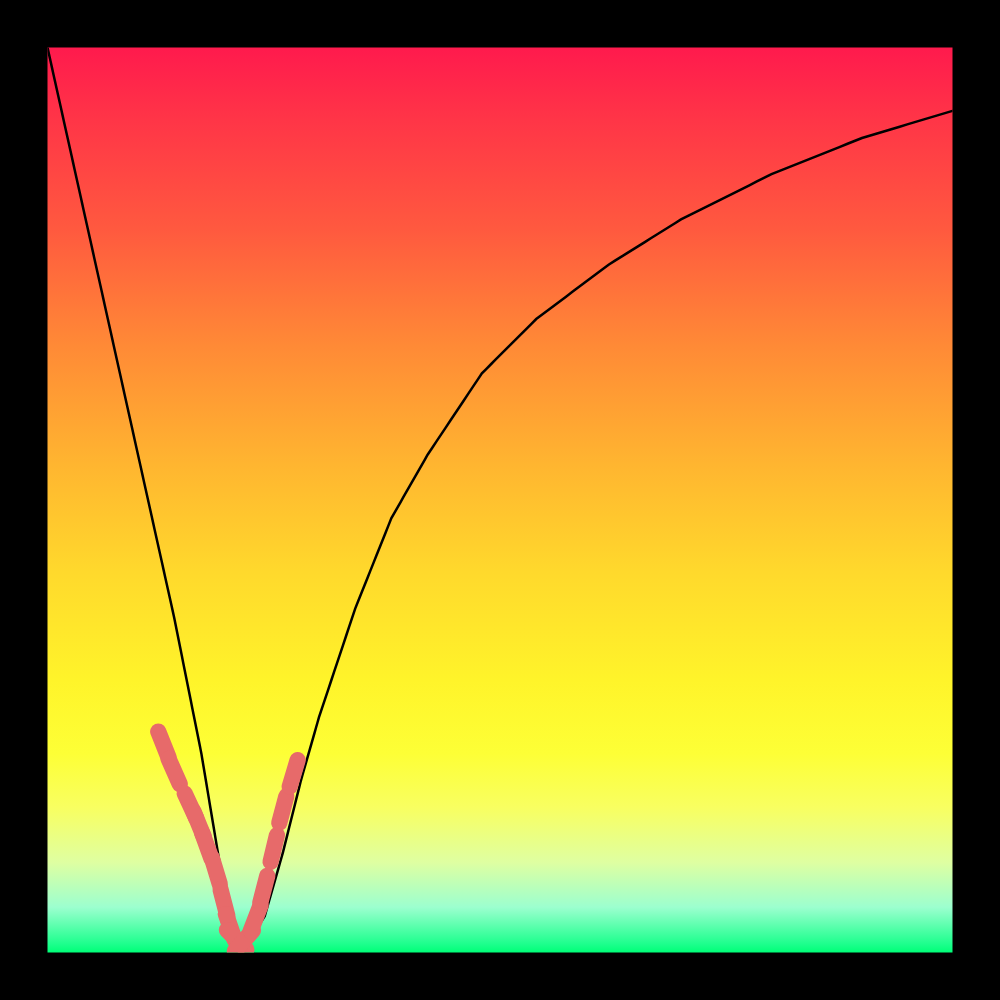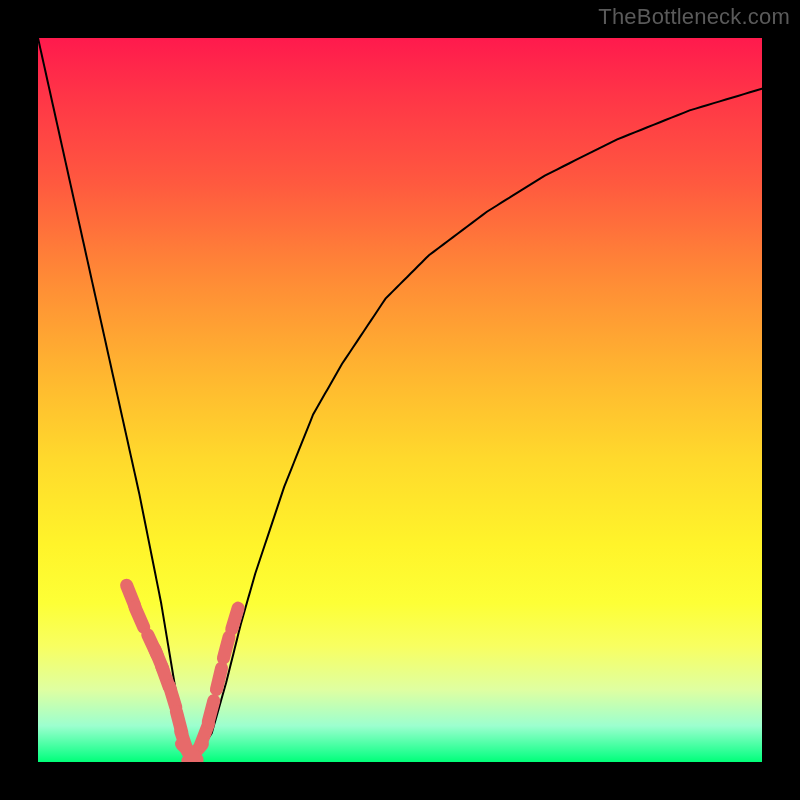--- a/index.html
+++ b/index.html
@@ -80,14 +80,13 @@
           <line x1="143.53782540694797" y1="706.0858254069481" x2="159.09417459305203" y2="721.642174593052" stroke="#e76a6a" stroke-width="13" stroke-linecap="round"></line>
           <line x1="149.8644493134463" y1="722.8663436417756" x2="164.3515506865537" y2="706.3096563582243" stroke="#e76a6a" stroke-width="13" stroke-linecap="round"></line>
           <line x1="162.55916846543326" y1="706.7501544304685" x2="170.48083153456676" y2="686.2258455695317" stroke="#e76a6a" stroke-width="13" stroke-linecap="round"></line>
           <line x1="170.2706179916551" y1="683.9667207321279" x2="175.80138200834492" y2="662.673279267872" stroke="#e76a6a" stroke-width="13" stroke-linecap="round"></line>
           <line x1="178.44669533907353" y1="651.4395623886443" x2="183.55330466092647" y2="630.0404376113557" stroke="#e76a6a" stroke-width="13" stroke-linecap="round"></line>
           <line x1="185.4216608792712" y1="620.2408248645677" x2="191.05833912072882" y2="598.9751751354322" stroke="#e76a6a" stroke-width="13" stroke-linecap="round"></line>
           <line x1="193.7671732587702" y1="591.1840891374327" x2="200.08882674122984" y2="570.1119108625674" stroke="#e76a6a" stroke-width="13" stroke-linecap="round"></line>
         </g>
     </svg>
   </div>
-  <div class="watermark">TheBottleneck.com</div>
 </div>
 
 </body></html>

